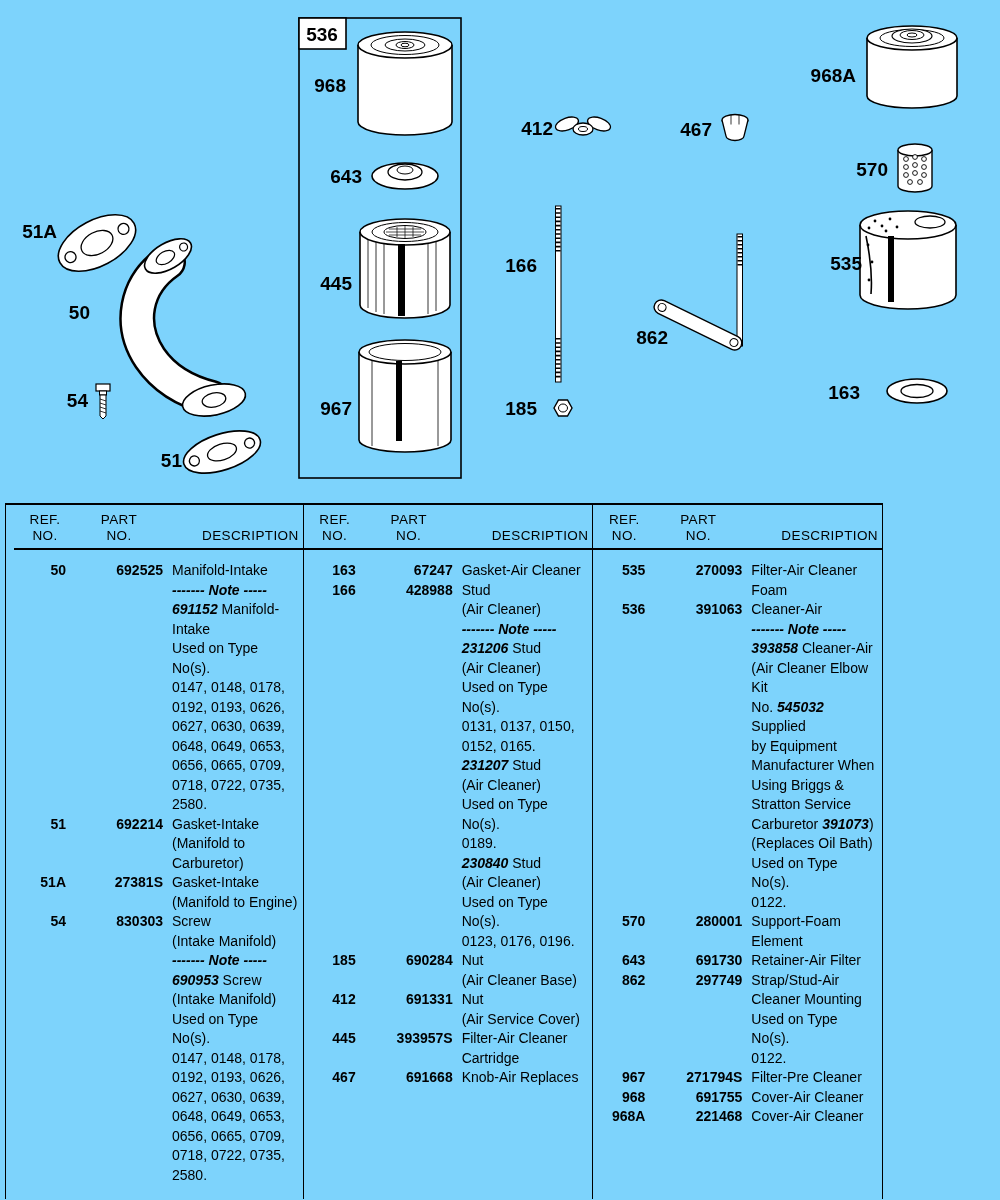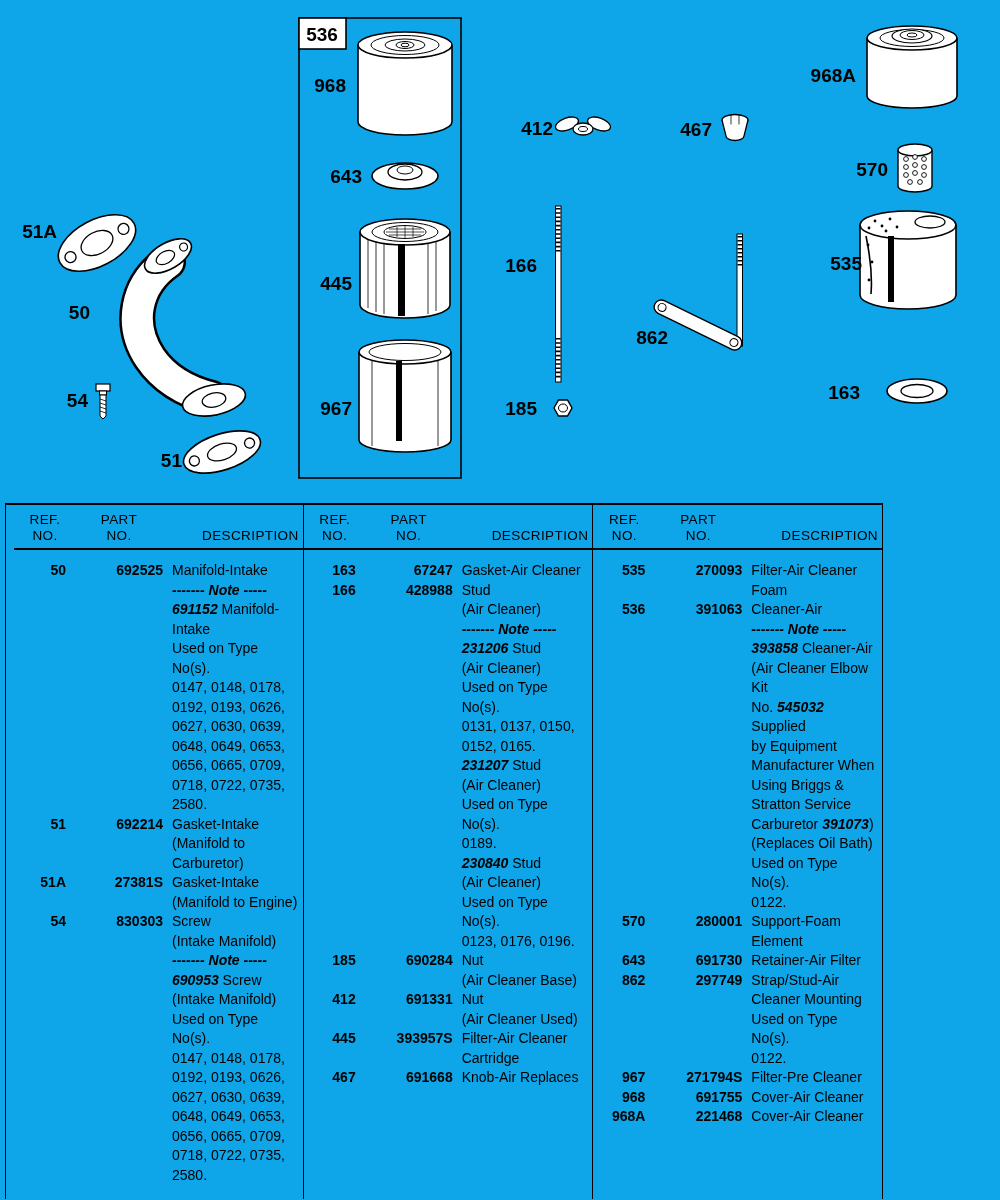--- a/index.html
+++ b/index.html
@@ -1,20 +1,20 @@
 <!DOCTYPE html>
 <html><head>
 <meta charset="utf-8">
 <style>
   html,body{margin:0;padding:0;}
   body{
     width:1000px;height:1200px;background:#ffffff;color:#000;
     font-family:"Liberation Sans",sans-serif;overflow:hidden;
   }
-  .page{position:relative;width:1000px;height:1200px;background:#0ea5e9;}
+  .page{position:relative;width:1000px;height:1200px;background:#7dd3fc;}
   .diagram{width:1000px;height:494px;}
   .diagram svg{display:block;}
   .dlabel{font-family:"Liberation Sans",sans-serif;font-weight:bold;font-size:19px;fill:#000;}
 
   .ptable{
     display:flex;width:878px;margin:9px 5px 0 5px;height:696px;
     border-top:2.5px solid #000;border-left:1.5px solid #000;border-right:1.5px solid #000;
     box-sizing:border-box;
     padding-left:8px;
   }
@@ -367,21 +367,21 @@
             <div class="desc">
               <div class="dline"><span>Nut</span></div>
               <div class="dline"><span>(Air Cleaner Base)</span></div>
             </div>
           </div>
           <div class="entry">
             <div class="ref">412</div>
             <div class="part">691331</div>
             <div class="desc">
               <div class="dline"><span>Nut</span></div>
-              <div class="dline"><span>(Air Cleaner Used)</span></div>
+              <div class="dline"><span>(Air Service Cover)</span></div>
             </div>
           </div>
           <div class="entry">
             <div class="ref">445</div>
             <div class="part">393957S</div>
             <div class="desc">
               <div class="dline"><span>Filter-Air Cleaner</span></div>
               <div class="dline"><span>Cartridge</span></div>
             </div>
           </div>

